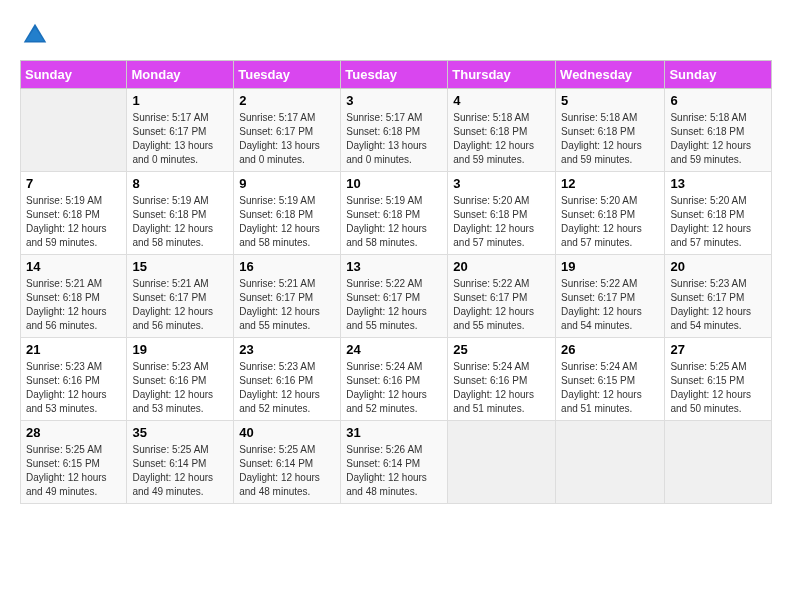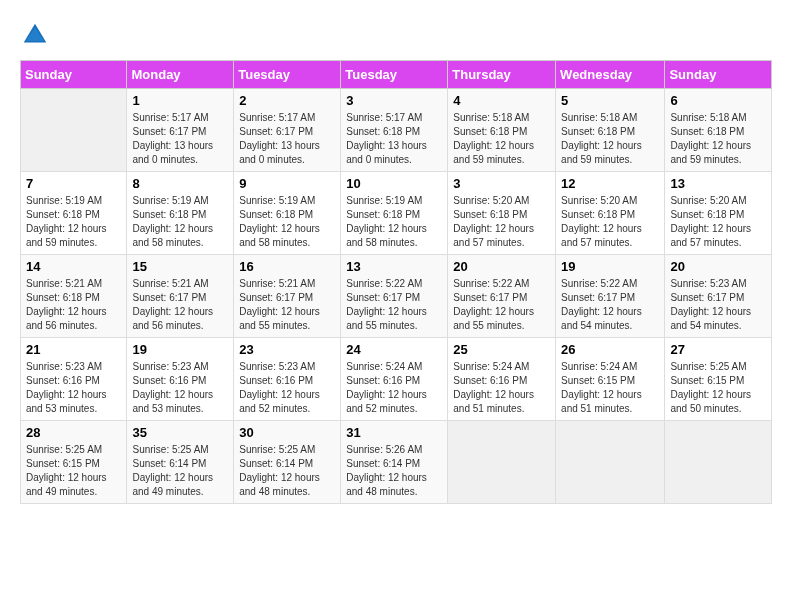--- a/index.html
+++ b/index.html
@@ -246,21 +246,21 @@
       <tr>
         <td>
           <span class="day-number">28</span>
           <div class="day-info">Sunrise: 5:25 AM<br>Sunset: 6:15 PM<br>Daylight: 12 hours<br>and 49 minutes.</div>
         </td>
         <td>
           <span class="day-number">35</span>
           <div class="day-info">Sunrise: 5:25 AM<br>Sunset: 6:14 PM<br>Daylight: 12 hours<br>and 49 minutes.</div>
         </td>
         <td>
-          <span class="day-number">30</span>
+          <span class="day-number">40</span>
           <div class="day-info">Sunrise: 5:25 AM<br>Sunset: 6:14 PM<br>Daylight: 12 hours<br>and 48 minutes.</div>
         </td>
         <td>
           <span class="day-number">31</span>
           <div class="day-info">Sunrise: 5:26 AM<br>Sunset: 6:14 PM<br>Daylight: 12 hours<br>and 48 minutes.</div>
         </td>
         <td class="empty-cell"></td>
         <td class="empty-cell"></td>
         <td class="empty-cell"></td>
       </tr>

